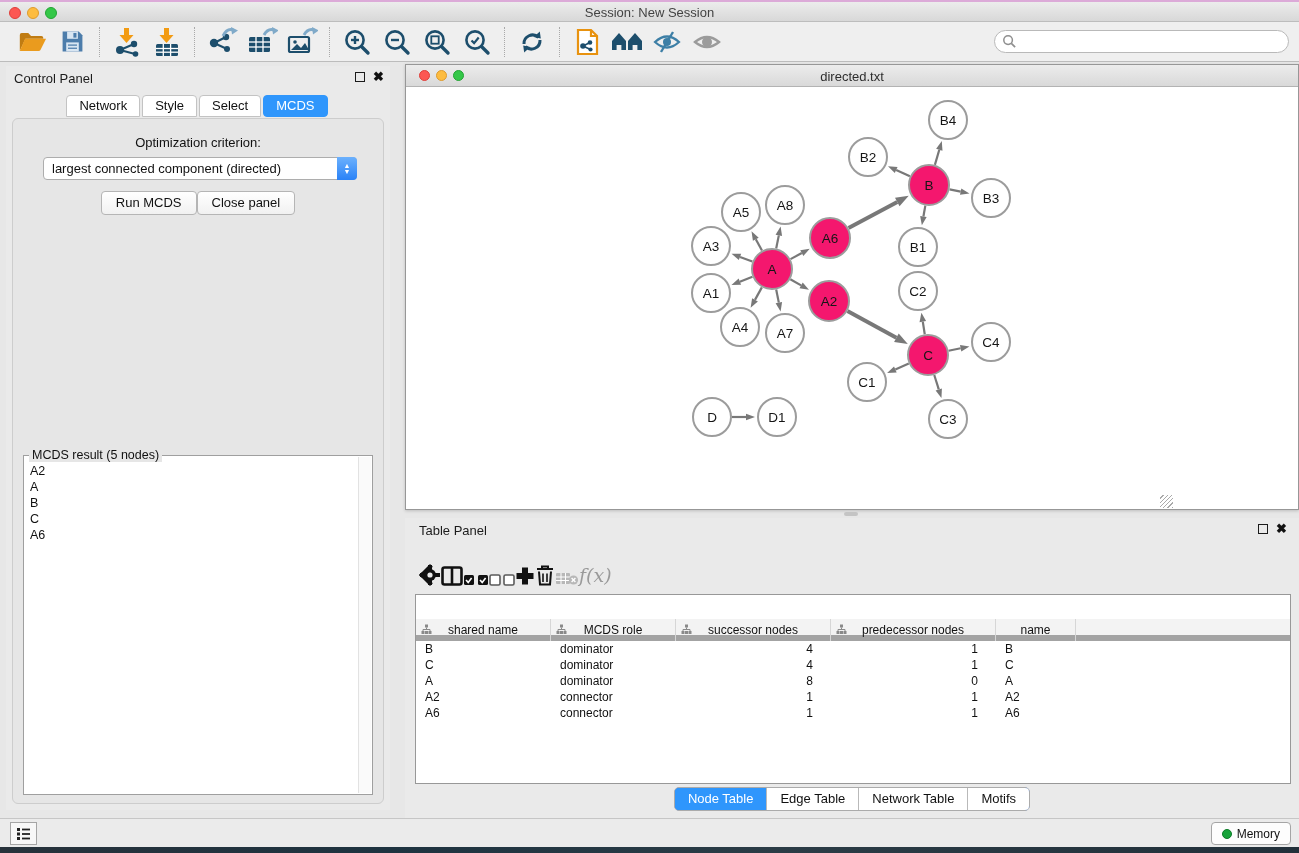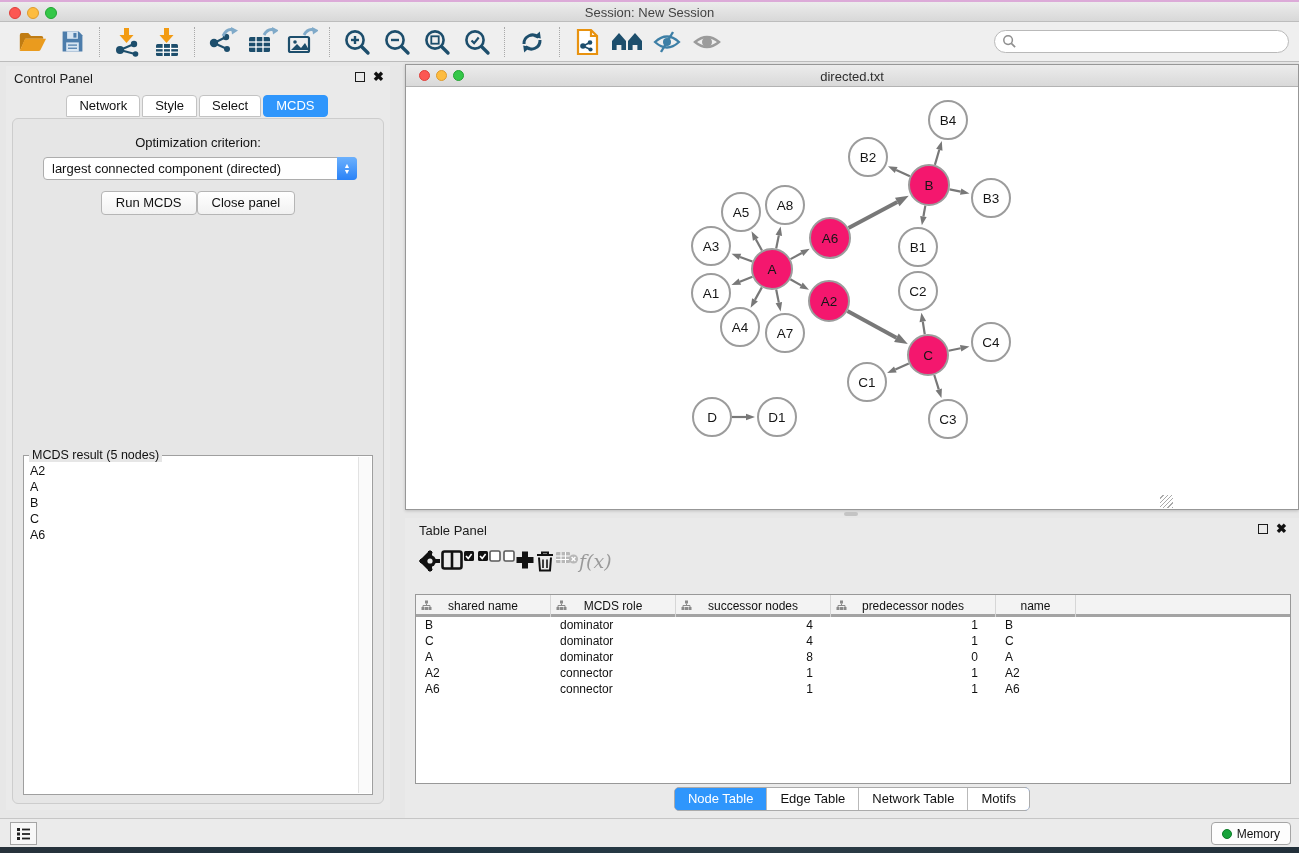--- a/index.html
+++ b/index.html
@@ -73,27 +73,27 @@
   .nw-titlebar .t1 { left:13px; } .nw-titlebar .t2 { left:30px; } .nw-titlebar .t3 { left:47px; }
   .nw-title { position:absolute; left:0; right:0; top:4px; text-align:center; font-size:13px; color:#2e2e2e; }
   .nw-canvas { position:relative; width:768px; height:422px; background:#fff; overflow:hidden; }
   .nw-grip { position:absolute; right:1px; bottom:1px; width:13px; height:13px;
     background:repeating-linear-gradient(135deg, transparent 0 2px, #aaa 2px 3px); }
   .split-grip { position:absolute; left:844px; top:512px; width:14px; height:4px;
     background:#c4c4c4; border-radius:2px; }
 
   
   .table-panel { position:absolute; left:405px; top:518px; width:894px; height:300px; background:#eaeaea; }
-  .tp-toolbar { position:absolute; left:14px; top:32px; height:36px; display:flex; align-items:flex-start; }
+  .tp-toolbar { position:absolute; left:14px; top:32px; height:36px; display:flex; align-items:flex-end; }
   .tp-ico { display:flex; align-items:center; justify-content:center; }
   .fx-label { font-family:"DejaVu Serif","Liberation Serif",serif; font-style:italic;
     font-size:19px; color:#9a9a9a; }
   .data-table { position:absolute; left:10px; right:8px; top:76px; height:190px;
     background:#fff; border:1px solid #989898; overflow:hidden; }
-  .dt-head { display:flex; height:22px; background:#f3f3f3; border-bottom:3px solid #a3a3a3; }
+  .dt-head { display:flex; height:22px; background:#f3f3f3; border-bottom:6px solid #a3a3a3;margin-top:24px; }
   .dt-hcell { position:relative; height:22px; border-right:1px solid #d6d6d6; font-size:12px;
     color:#111; display:flex; align-items:center; justify-content:center; }
   .dt-hcell svg { position:absolute; left:5px; top:5px; }
   .dt-row { display:flex; height:16px; }
   .dt-cell { font-size:12px; color:#111; height:16px; line-height:16px; white-space:nowrap; overflow:hidden; }
   .dt-cell.left { text-align:left; padding-left:9px; }
   .dt-cell.right { text-align:right; padding-right:18px; }
   .tp-tabs { position:absolute; left:0; right:0; bottom:7px; display:flex; justify-content:center; }
   .tp-tabwrap { display:flex; border:1px solid #ababab; border-radius:5px; overflow:hidden; background:#3b82f6; }
   .tp-tab { font-size:13px; color:#111; background:#fff; padding:3px 13px 4px; border-right:1px solid #b9b9b9; }

